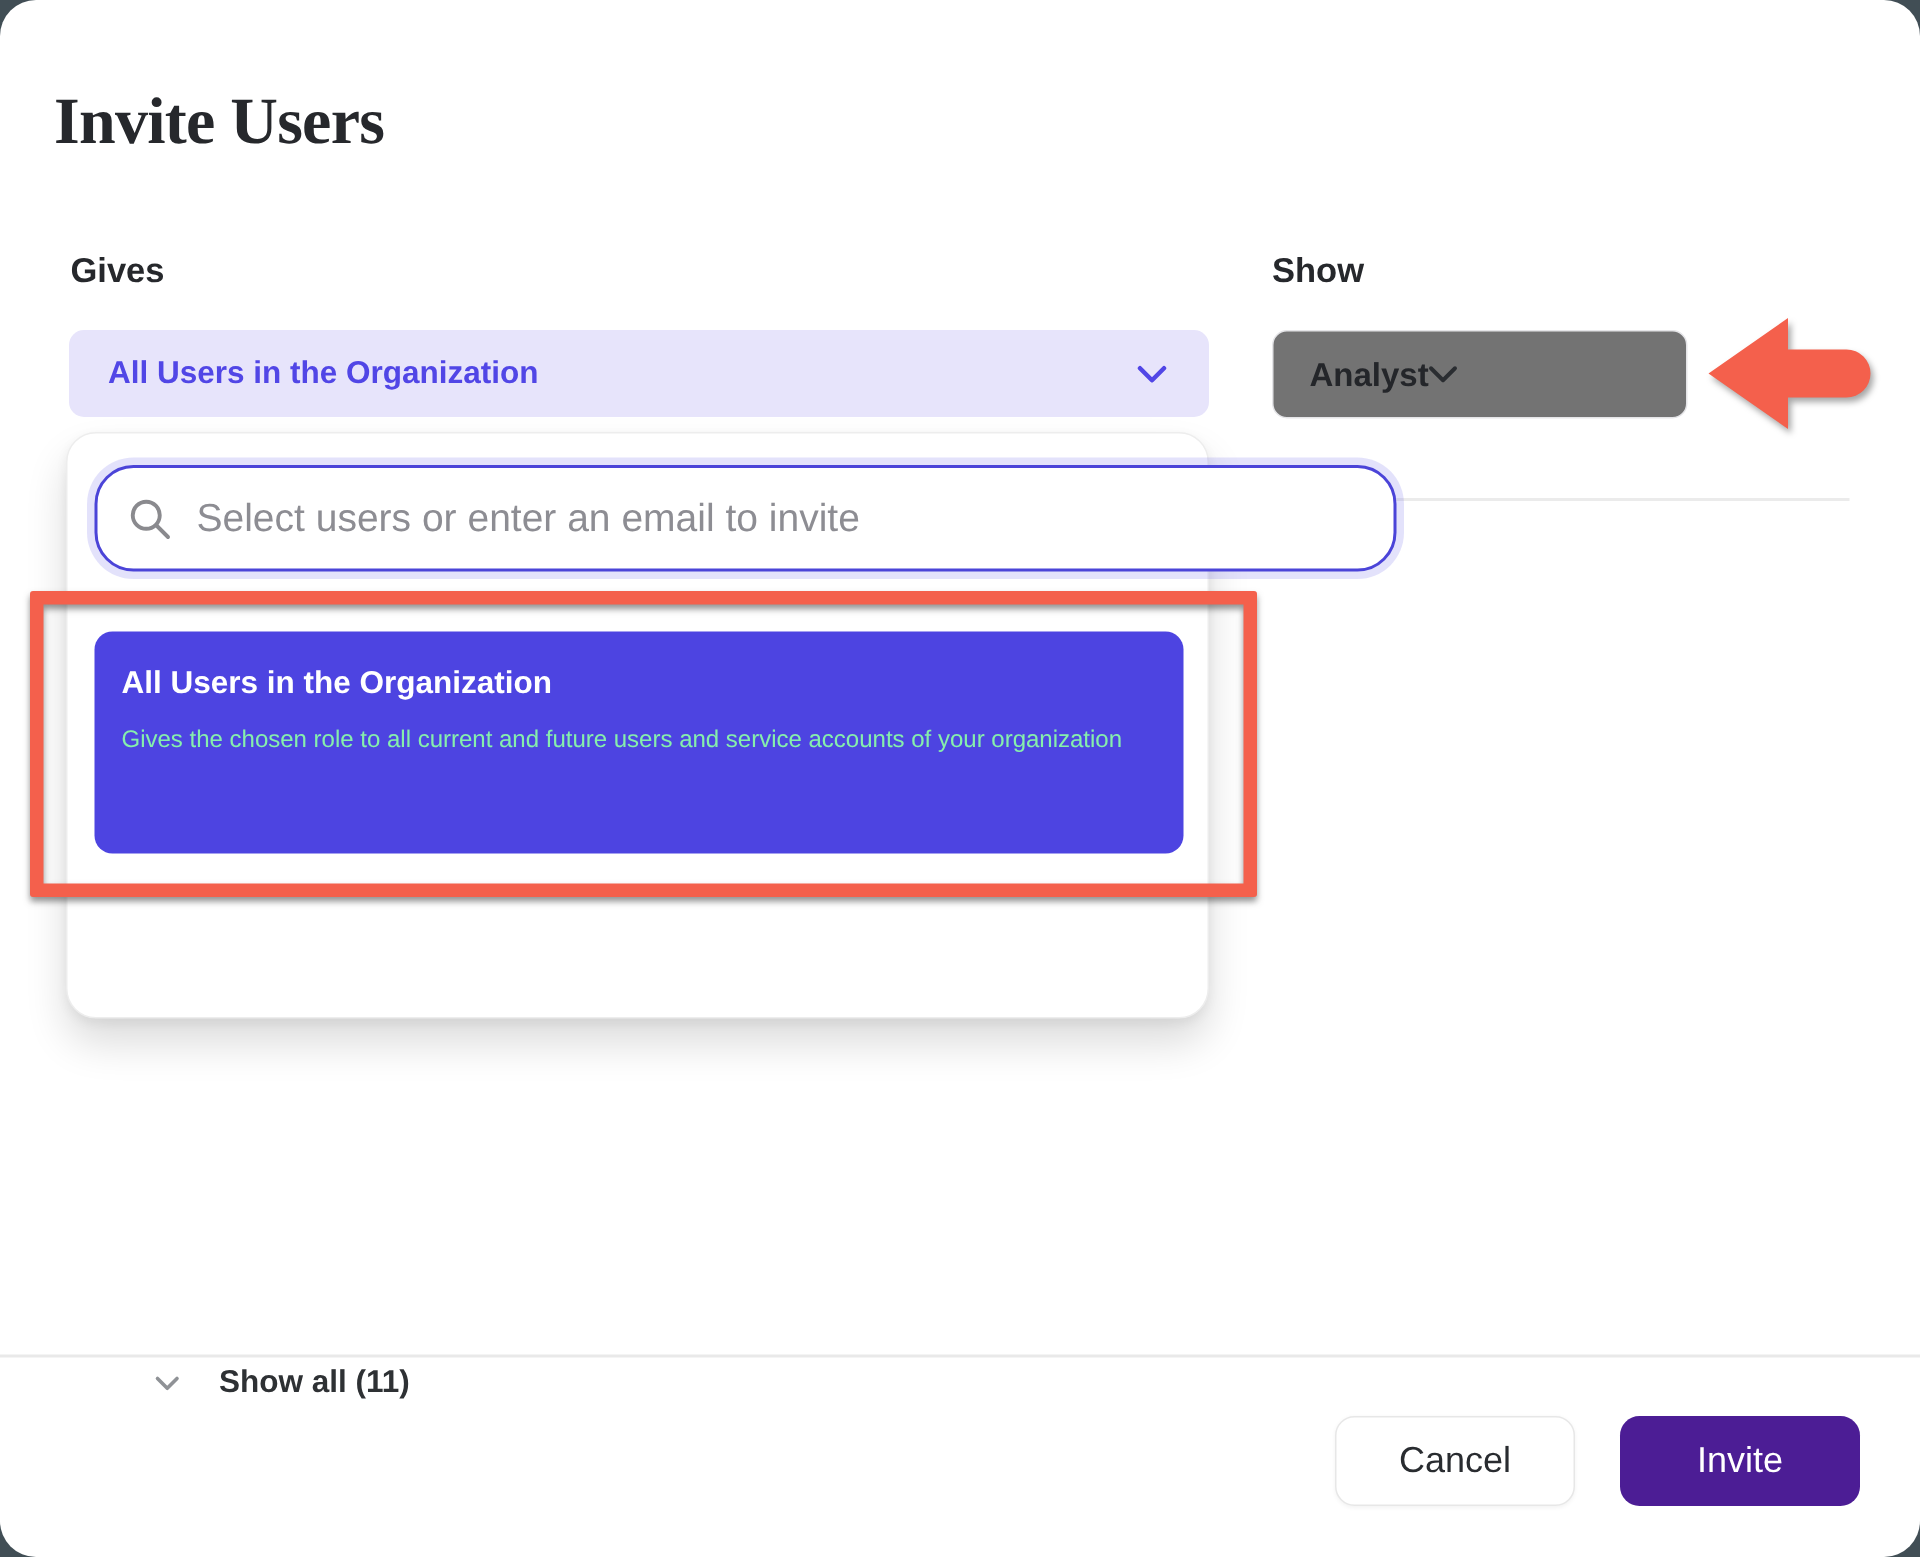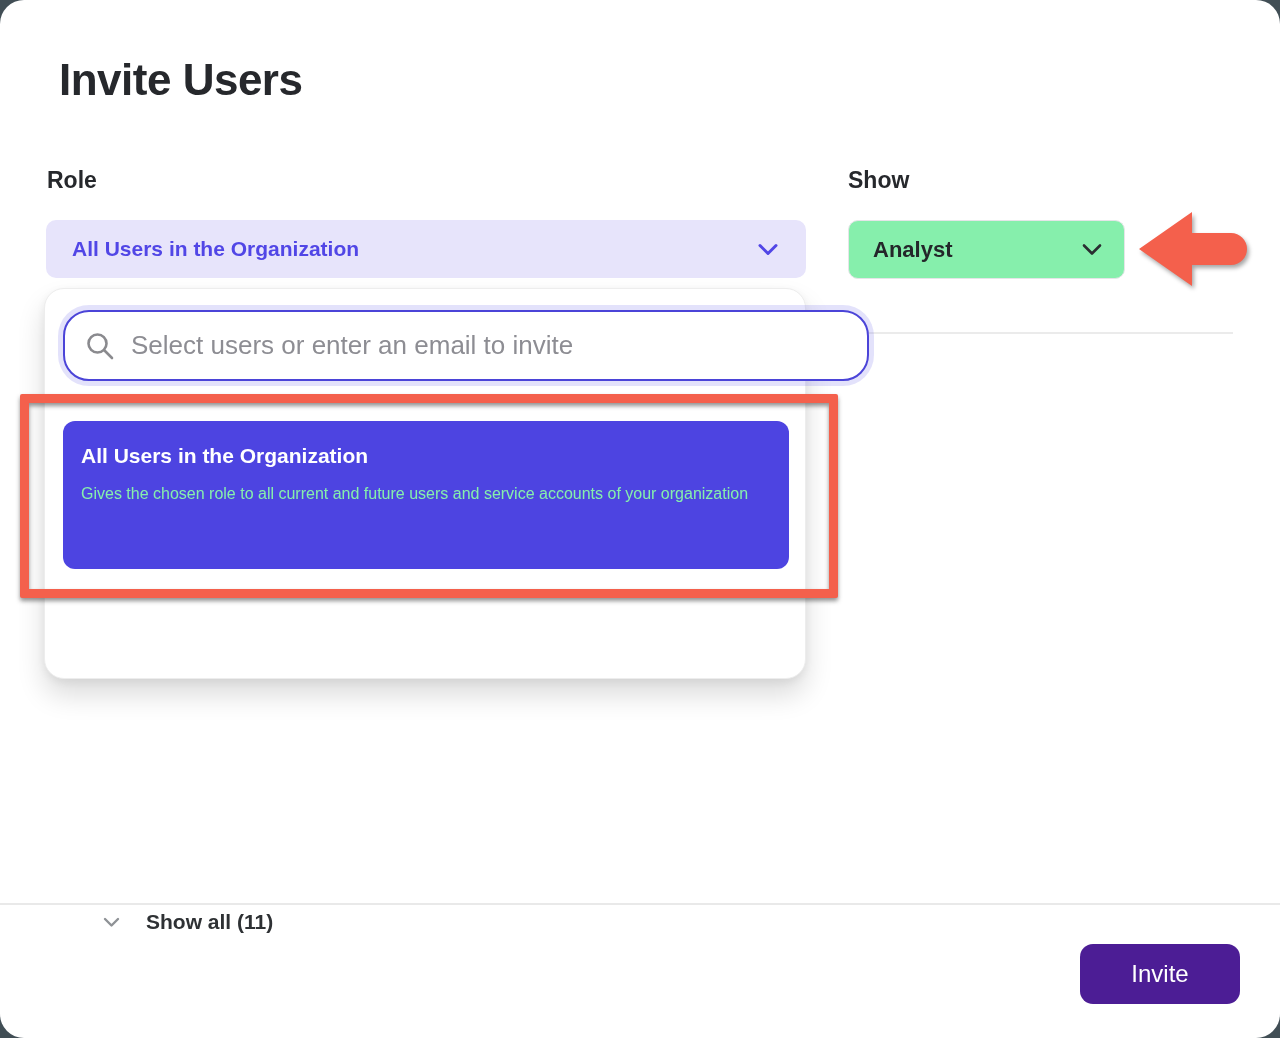--- a/index.html
+++ b/index.html
@@ -3,22 +3,22 @@
 <meta charset="utf-8">
 <style>
   * { margin: 0; padding: 0; box-sizing: border-box; }
   html, body { width: 1280px; height: 1038px; }
   body { font-family: "Liberation Sans", sans-serif; background: #414e55; }
 
   .screen { position: relative; width: 1280px; height: 1038px; background: #414e55; overflow: hidden; }
   .modal { position: absolute; inset: 0; background: #ffffff; border-radius: 24px; }
 
   .page-title {
-    position: absolute; left: 59px; top: 55px;
-    font-size: 44px; font-weight: 700; color: #26282c; letter-spacing: -0.5px;
+    position: absolute; left: 36px; top: 55px;
+    font-size: 44px; font-weight: 700; color: #26282c; letter-spacing: -0.5px; font-family: Liberation Serif, serif;
   }
 
   .field-label {
     position: absolute; top: 167px;
     font-size: 23px; font-weight: 700; color: #26282c;
   }
   .user-label { left: 47px; }
   .role-label { left: 848px; }
 
   
@@ -26,42 +26,42 @@
     position: absolute; left: 46px; top: 220px; width: 760px; height: 58px;
     background: #e7e4fb; border-radius: 10px;
     display: flex; align-items: center; justify-content: space-between;
     padding: 0 28px 0 26px; cursor: pointer;
   }
   .user-trigger .value { font-size: 21px; font-weight: 700; color: #5146e6; }
 
   
   .role-select {
     position: absolute; left: 848px; top: 220px; width: 277px; height: 59px;
-    background: #86efac; border: 1.5px solid #e5e5e8; border-radius: 10px;
-    display: flex; align-items: center; justify-content: space-between;
+    background: #737373; border: 1.5px solid #e5e5e8; border-radius: 10px;
+    display: flex; align-items: center; justify-content: flex-start;
     padding: 0 22px 0 24px; cursor: pointer;
   }
   .role-select .value { font-size: 22px; font-weight: 600; color: #24262a; }
 
   .icon-chevron { display: inline-flex; line-height: 0; }
 
   
   .role-divider {
     position: absolute; left: 47px; top: 332px; width: 1186px; height: 2px;
     background: #ebebeb; z-index: 0;
   }
 
   
   .dropdown-panel {
     position: absolute; left: 44px; top: 288px; width: 762px; height: 391px;
     background: #ffffff; border: 1px solid #ededed; border-radius: 20px;
     box-shadow: 0 16px 28px rgba(0,0,0,0.14), 0 3px 8px rgba(0,0,0,0.06);
     z-index: 2;
   }
-  .search-wrap { position: absolute; left: 18px; top: 21px; width: 806px; height: 71px; border-radius: 14px; }
+  .search-wrap { position: absolute; left: 18px; top: 21px; width: 868px; height: 71px; border-radius: 14px; }
   .search-input {
     width: 100%; height: 100%;
     border: 2.5px solid #4b44d8; border-radius: 26px;
     box-shadow: 0 0 0 5px rgba(100,92,231,0.18);
     padding: 0 24px 0 66px; font-size: 26px; color: #333;
     font-family: "Liberation Sans", sans-serif; outline: none; background: #fff;
   }
   .search-input::placeholder { color: #8d8d93; }
   .search-icon { position: absolute; left: 22px; top: 21px; line-height: 0; }
 
@@ -107,21 +107,21 @@
   .btn-invite { left: 1080px; background: #4c1d95; border: none; color: #ffffff; }
 </style>
 </head>
 <body>
 
 <div class="screen">
   <div class="modal">
 
     <div class="page-title">Invite Users</div>
 
-    <div class="field-label user-label">Role</div>
+    <div class="field-label user-label">Gives</div>
     <div class="field-label role-label">Show</div>
 
     <div class="user-trigger">
       <span class="value">All Users in the Organization</span>
       <span class="icon-chevron">
         <svg width="20" height="13" viewBox="0 0 20 13">
             <path d="M2 2.5 L10 10.5 L18 2.5" fill="none" stroke="#5146e6" stroke-width="3" stroke-linecap="round" stroke-linejoin="round"></path>
           </svg>
       </span>
     </div>
@@ -166,16 +166,17 @@
     <div class="annotation-box"></div>
 
     <div class="annotation-arrow">
       <svg width="122" height="88" viewBox="0 0 122 88">
         <path d="M5 44 L58 7 L58 28 L97 28 A16 16 0 0 1 97 60 L58 60 L58 81 Z" fill="#f4604c" filter="drop-shadow(2px 3px 2px rgba(0,0,0,0.35))"></path>
       </svg>
     </div>
 
     <div class="footer-divider"></div>
 
+    <button class="btn btn-cancel">Cancel</button>
     <button class="btn btn-invite">Invite</button>
 
   </div>
 </div>
 
 </body></html>

